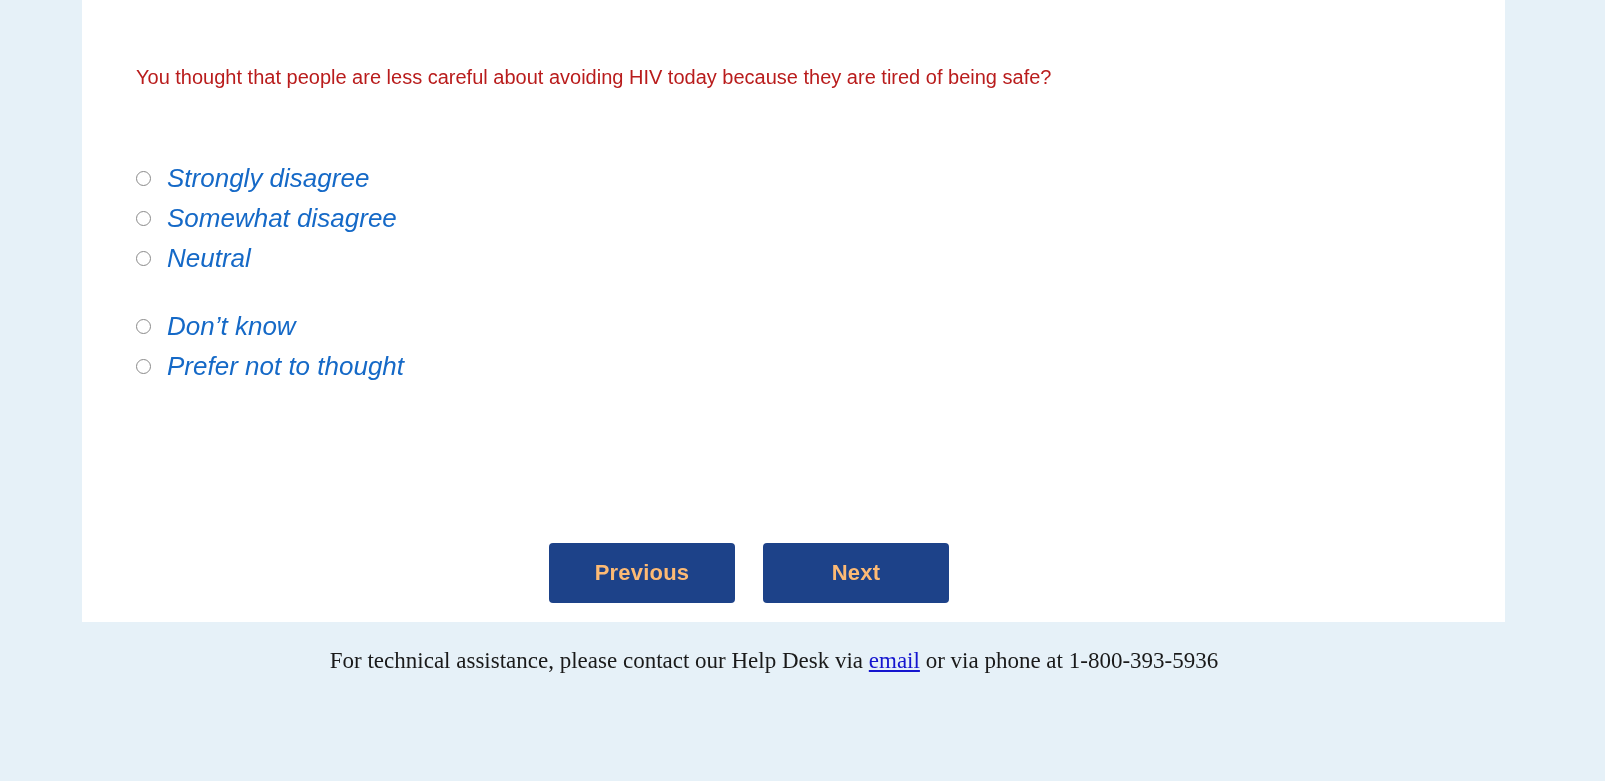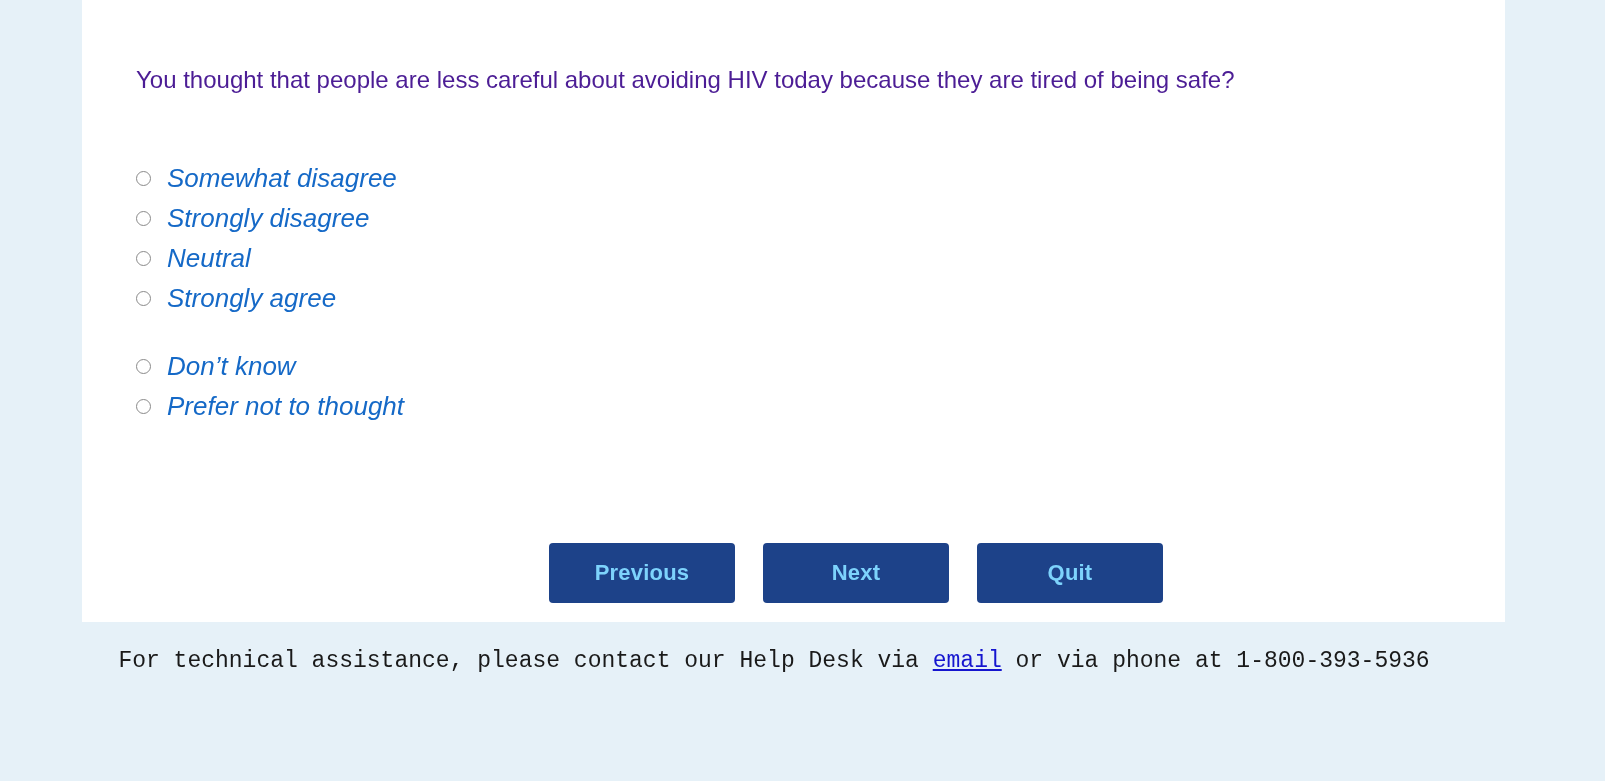--- a/index.html
+++ b/index.html
@@ -25,23 +25,23 @@
     width: 1423px;
     height: 622px;
     background: #ffffff;
     box-sizing: border-box;
   }
   .question-text {
     position: absolute;
     left: 54px;
     top: 64px;
     width: 1270px;
-    font-size: 24px;
+    font-size: 20px;
     line-height: 1.33;
-    color: #4c1d95;
+    color: #b91c1c;
     font-family: "Liberation Sans", sans-serif;
   }
   .options {
     position: absolute;
     left: 54px;
     top: 158px;
     width: 800px;
   }
   .option-row {
     display: flex;
@@ -73,21 +73,21 @@
     position: absolute;
     left: 467px;
     top: 543px;
     display: flex;
     gap: 28px;
   }
   .nav-button {
     width: 186px;
     height: 60px;
     background: #1d4289;
-    color: #7dd3fc;
+    color: #fdba74;
     border: none;
     border-radius: 4px;
     font-size: 22px;
     font-weight: bold;
     font-family: "Liberation Sans", sans-serif;
     cursor: pointer;
     padding: 0;
     letter-spacing: 0.2px;
   }
   .footer {
@@ -99,21 +99,21 @@
     background: #e6f1f8;
   }
   .footer-text {
     position: absolute;
     left: 0;
     top: 26px;
     width: 1548px;
     text-align: center;
     font-size: 23px;
     color: #1a1a1a;
-    font-family: Liberation Mono, monospace;
+    font-family: Liberation Serif, serif;
     white-space: nowrap;
   }
   .footer-link {
     color: #1515cf;
     text-decoration: underline;
     cursor: pointer;
   }
 </style>
 </head>
 <body>
@@ -121,55 +121,50 @@
 <div class="page">
 
   <div class="survey-card">
 
     <div class="question-text">You thought that people are less careful about avoiding HIV today because they are tired of being safe?</div>
 
     <div class="options">
 
       <div class="option-row">
         <span class="radio-circle"></span>
-        <span class="option-label">Somewhat disagree</span>
+        <span class="option-label">Strongly disagree</span>
       </div>
 
       <div class="option-row">
         <span class="radio-circle"></span>
-        <span class="option-label">Strongly disagree</span>
+        <span class="option-label">Somewhat disagree</span>
       </div>
 
       <div class="option-row">
         <span class="radio-circle"></span>
         <span class="option-label">Neutral</span>
       </div>
 
 
-      <div class="option-row">
-        <span class="radio-circle"></span>
-        <span class="option-label">Strongly agree</span>
-      </div>
 
       <div class="option-row spacer-before">
         <span class="radio-circle"></span>
         <span class="option-label">Don’t know</span>
       </div>
 
       <div class="option-row">
         <span class="radio-circle"></span>
         <span class="option-label">Prefer not to thought</span>
       </div>
 
     </div>
 
     <div class="button-bar">
       <button class="nav-button">Previous</button>
       <button class="nav-button">Next</button>
-      <button class="nav-button">Quit</button>
     </div>
 
   </div>
 
   <div class="footer">
     <div class="footer-text">
       <span>For technical assistance, please contact our Help Desk via </span><a class="footer-link" href="#">email</a><span> or via phone at 1-800-393-5936</span>
     </div>
   </div>
 

